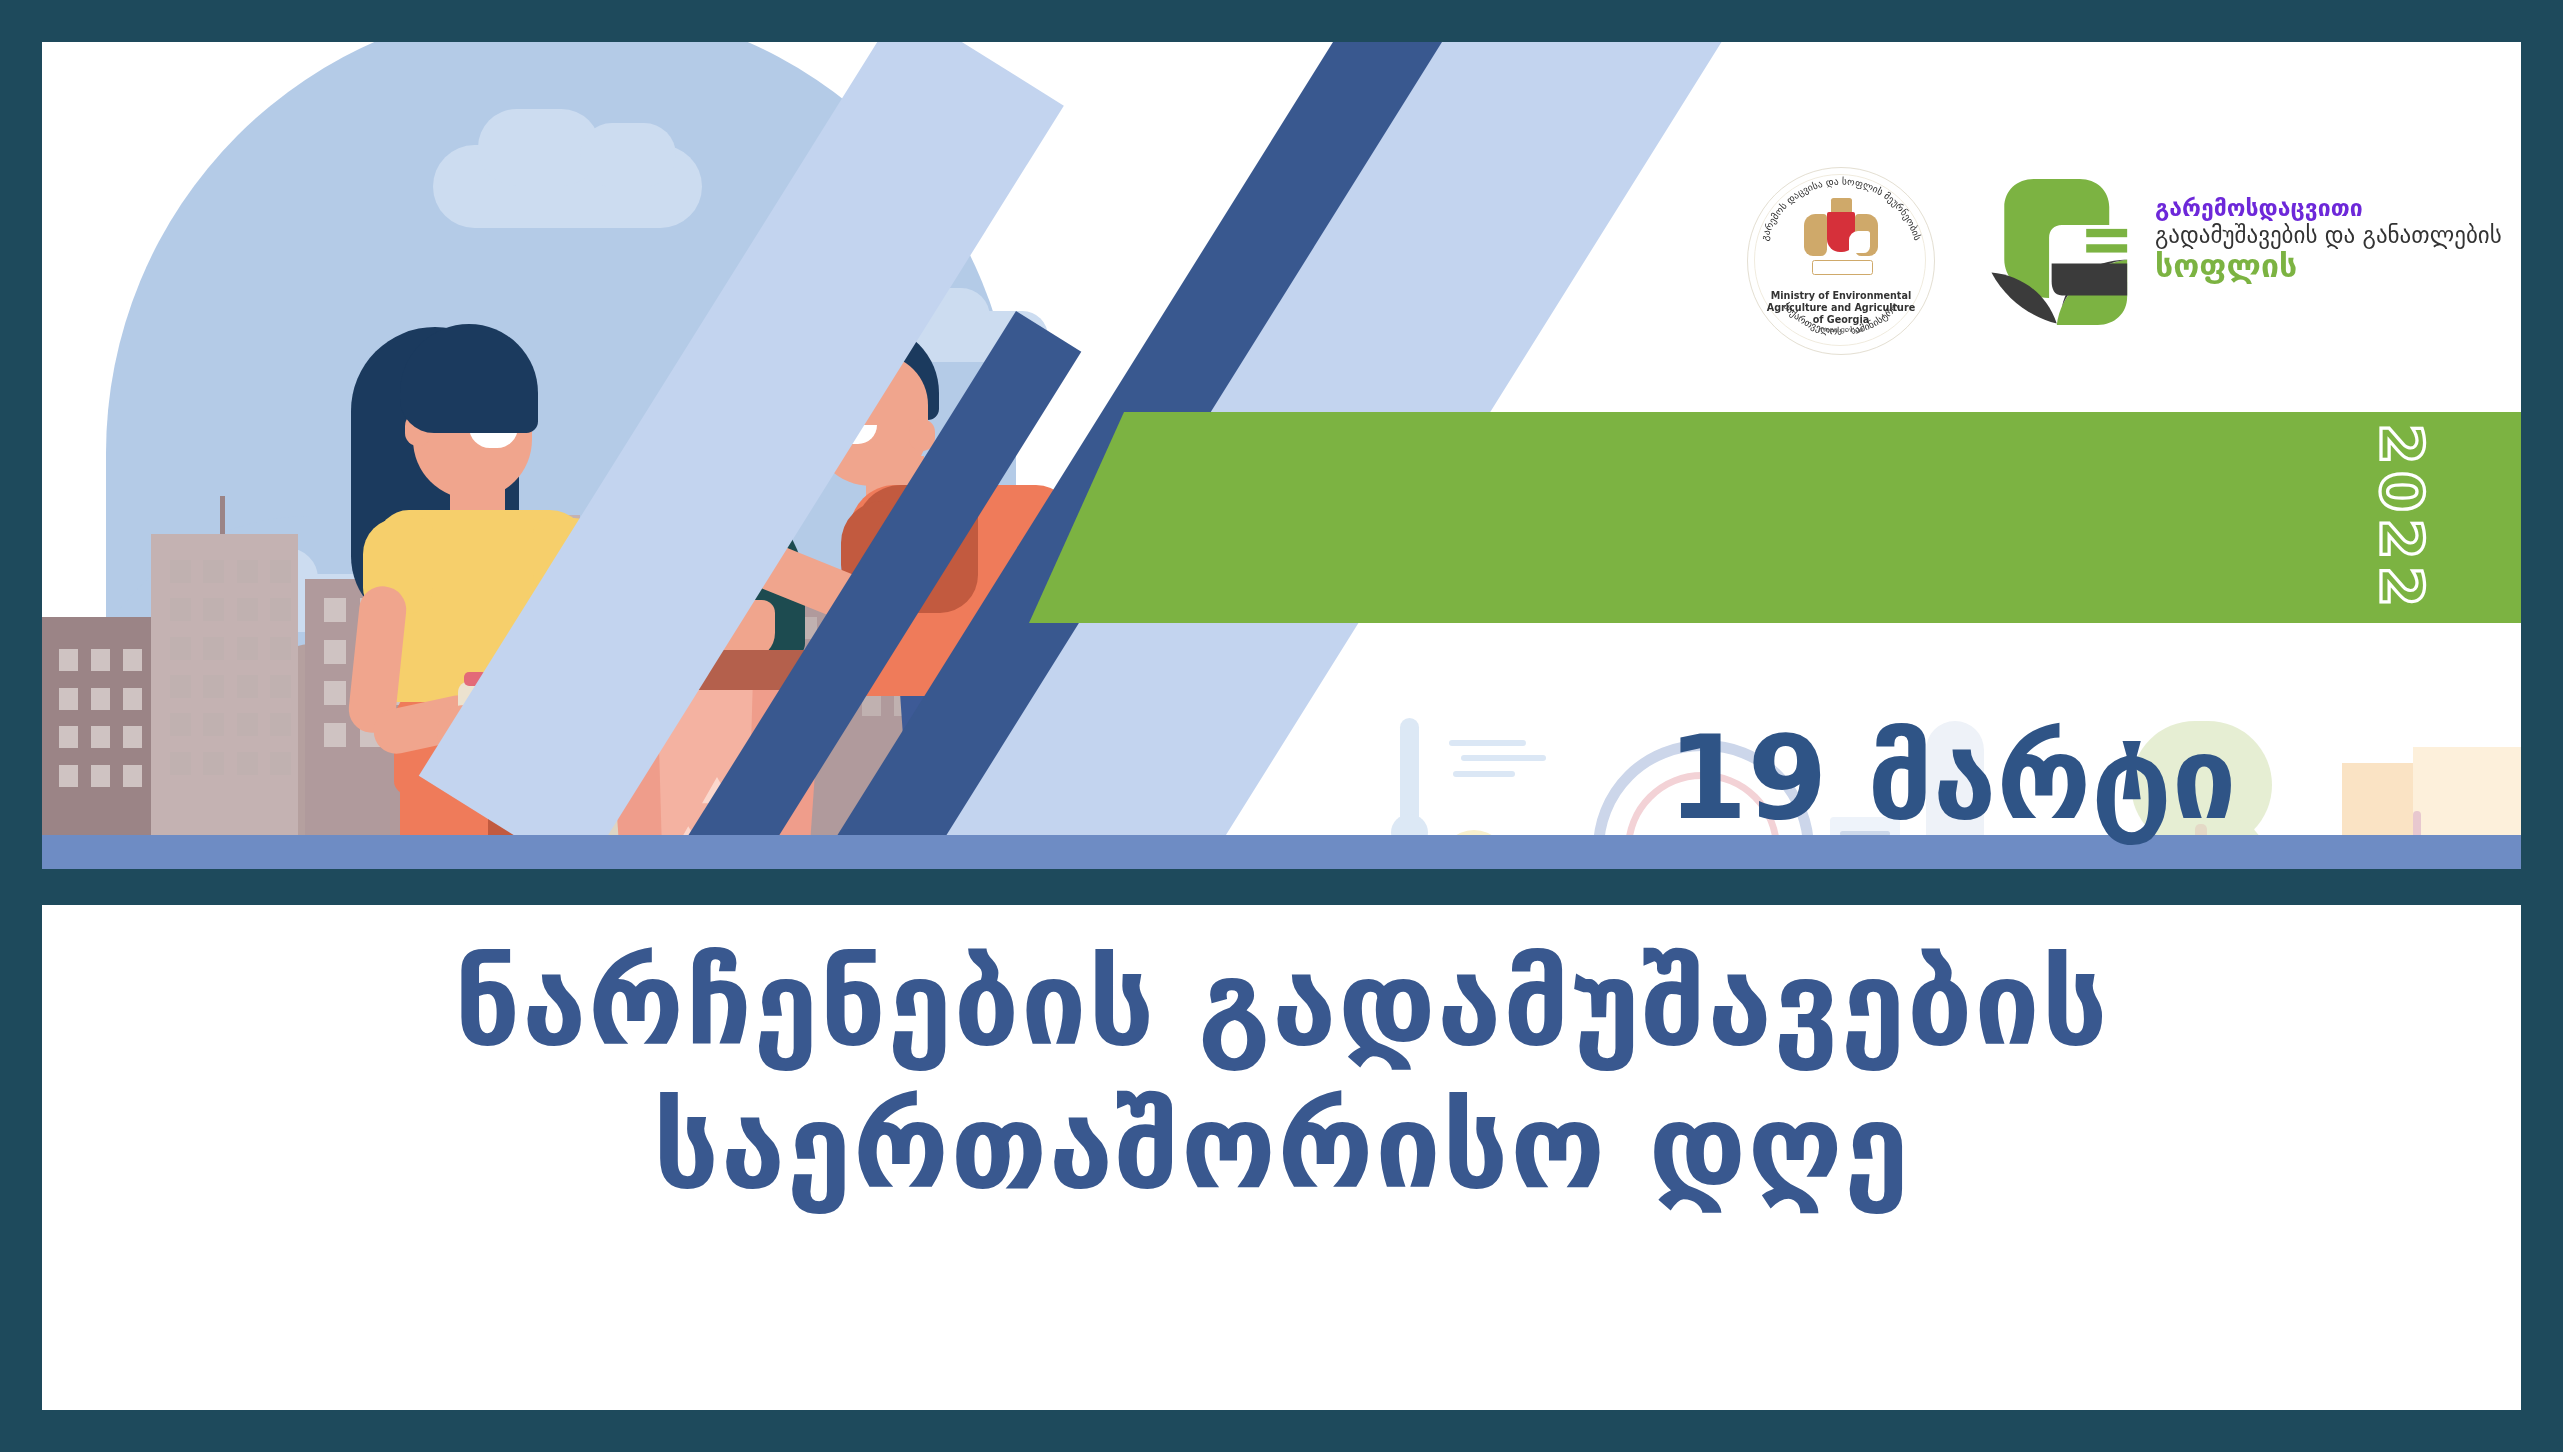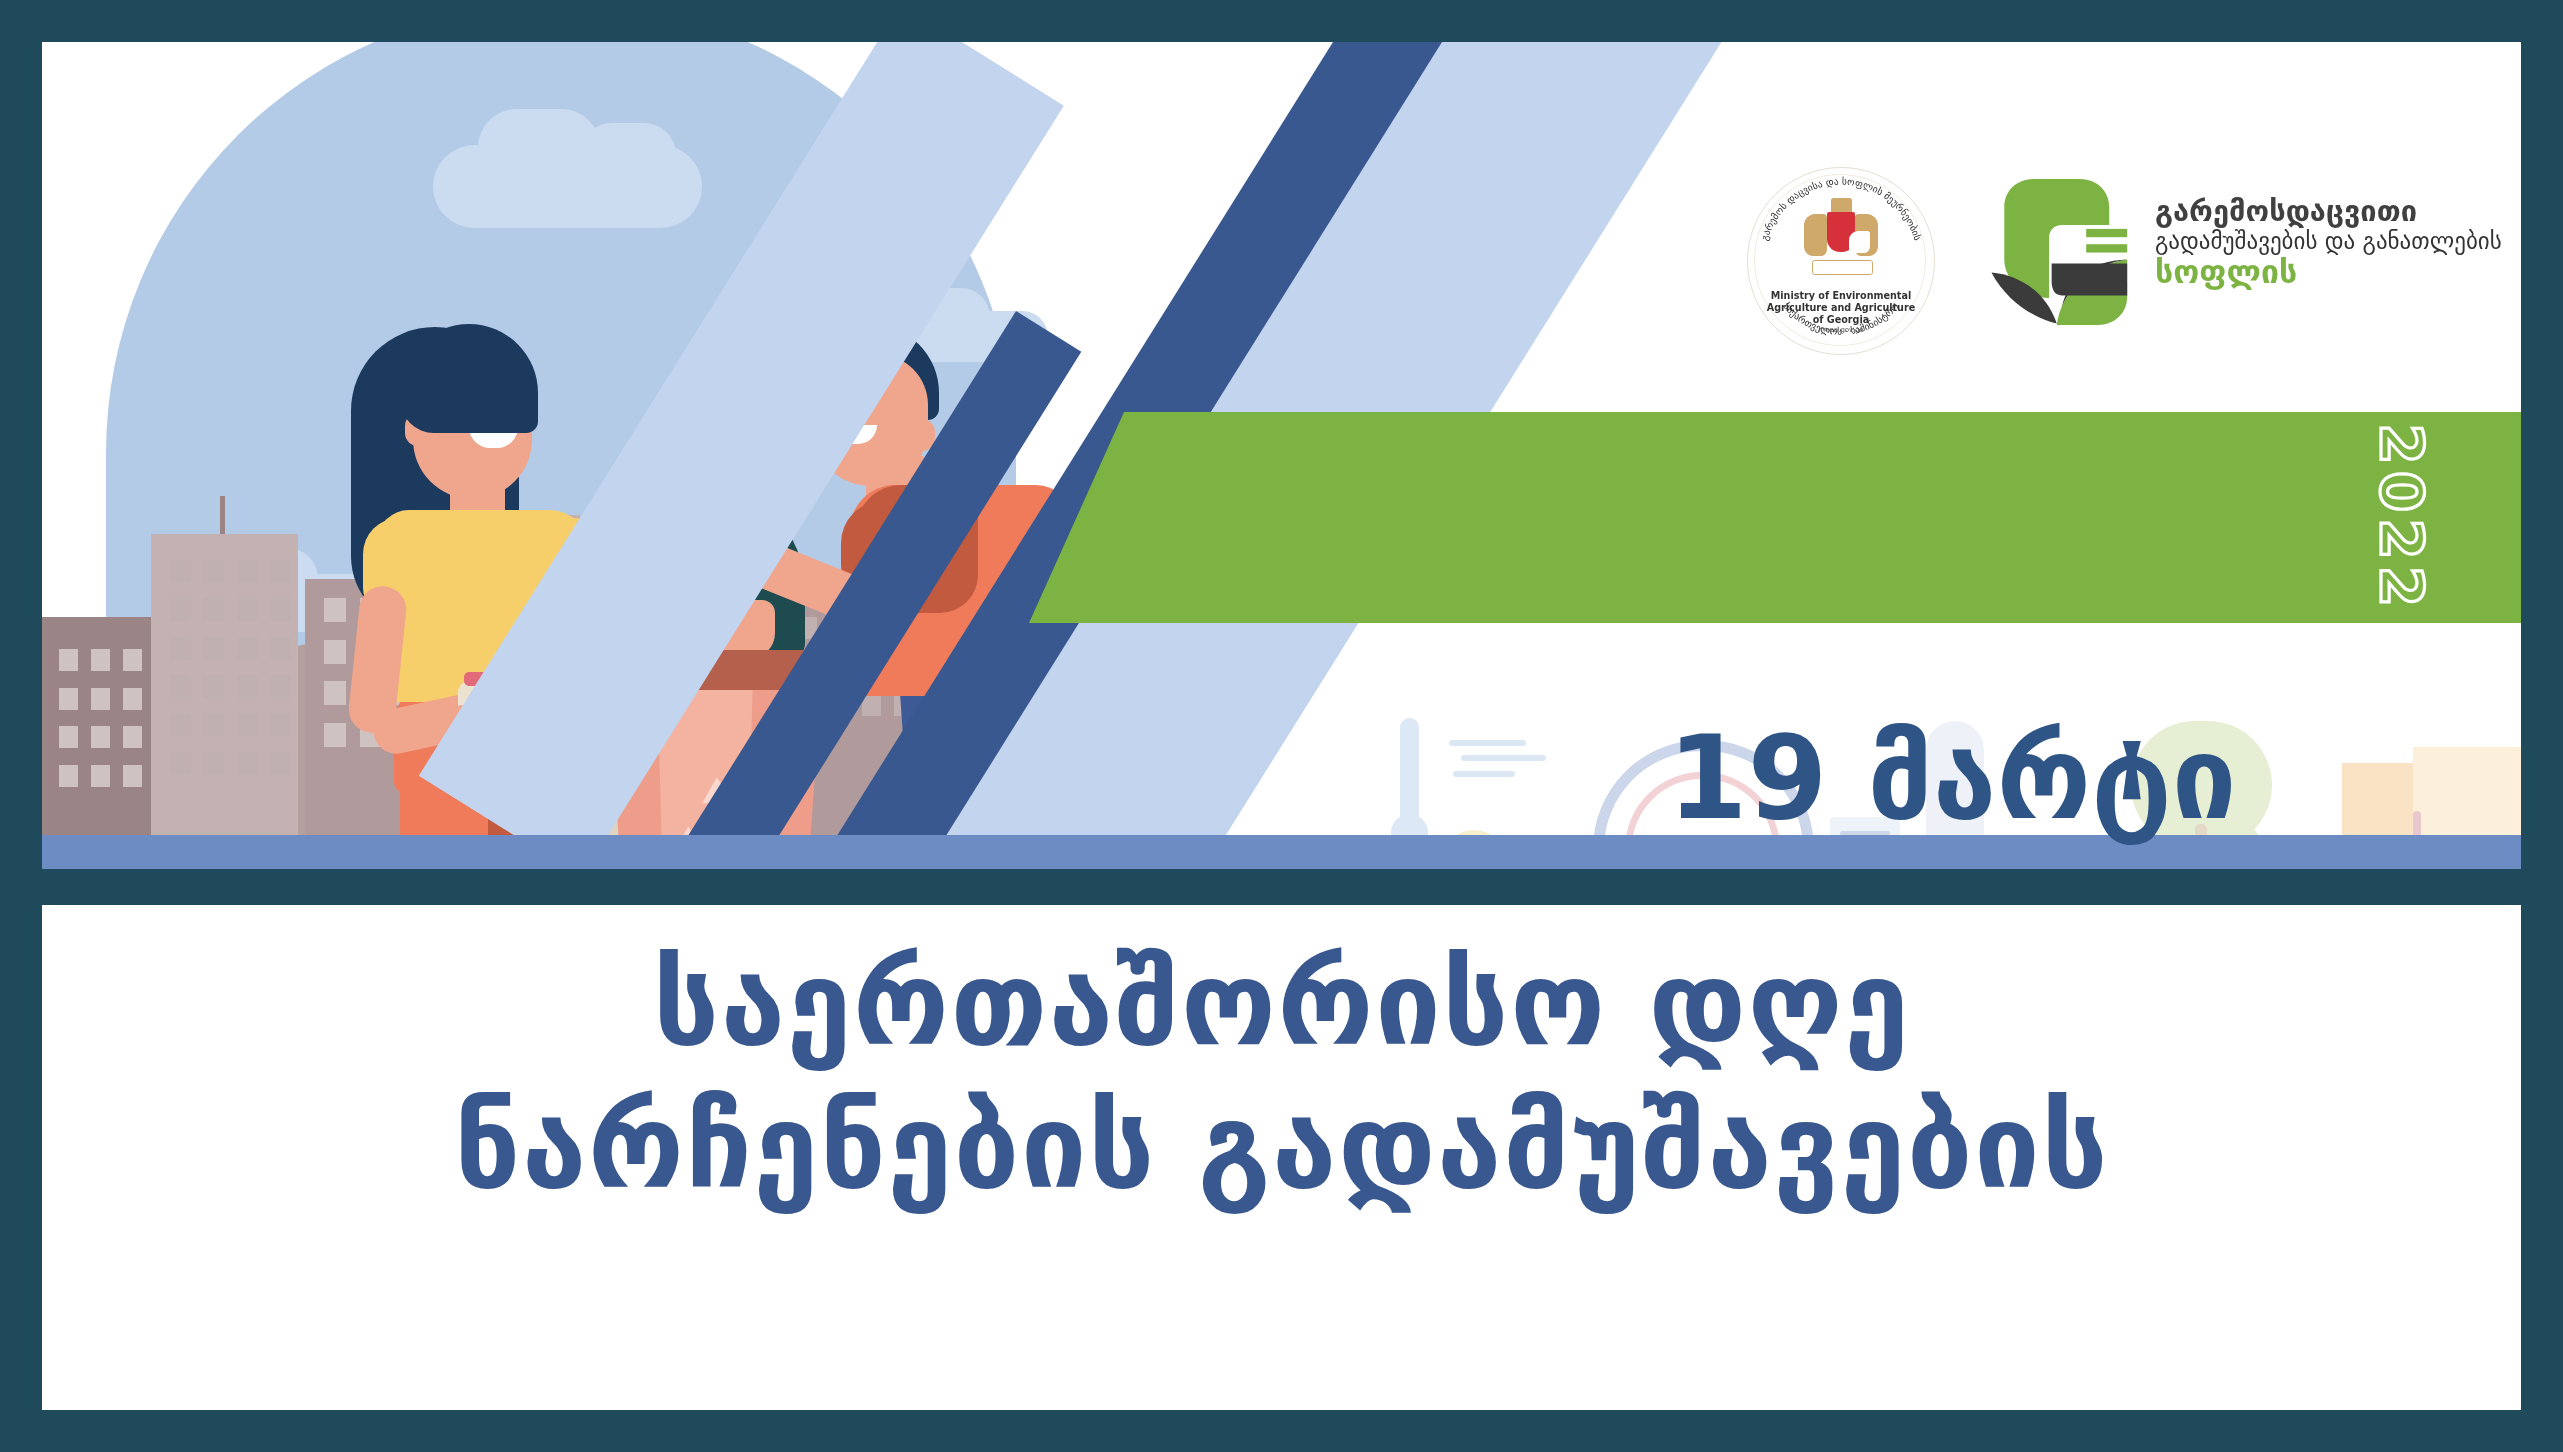--- a/index.html
+++ b/index.html
@@ -223,21 +223,21 @@
   .seal-crown{position:absolute;left:22px;top:-2.6px;width:20.5px;height:14px;background:#cfa96a;border-radius:2.6px 2.6px 0 0;}
   .seal-lionL{position:absolute;left:-5.1px;top:13px;width:23px;height:42px;background:#cfa96a;border-radius:11.5px 3.8px 6.4px 9px;}
   .seal-lionR{position:absolute;left:46px;top:13px;width:23px;height:42px;background:#cfa96a;border-radius:3.8px 11.5px 9px 6.4px;}
   .seal-banner{position:absolute;left:2.6px;top:59px;width:59px;height:13px;background:#ffffff;border:0.6px solid #cfa96a;border-radius:2.6px;}
   .seal-en{position:absolute;left:0;top:122px;width:186px;text-align:center;color:#333;font-size:9.6px;line-height:1.25;font-weight:bold;}
   .seal-url{position:absolute;left:0;top:158px;width:186px;text-align:center;color:#555;font-size:7px;}
 
   .eiec{position:absolute;left:256px;top:0px;width:500px;height:173px;}
   .eiec-mark{position:absolute;left:0;top:6.4px;width:154px;height:160px;}
   .eiec-text{position:absolute;left:165px;top:33px;width:346px;}
-  .eiec-l1{color:#404040;font-size:29px;font-weight:bold;line-height:1.02;white-space:nowrap;}
+  .eiec-l1{color:#6d28d9;font-size:23px;font-weight:bold;line-height:1.02;white-space:nowrap;}
   .eiec-l2{color:#333333;font-size:23px;line-height:1.1;white-space:nowrap;margin-top:2.6px;}
   .eiec-l3{color:#7cb342;font-size:32px;font-weight:bold;line-height:1.05;white-space:nowrap;margin-top:1.3px;}
 </style>
 </head>
 <body>
 
 <div id="poster">
   <div class="inner">
 
     <div class="top-panel">
@@ -489,19 +489,19 @@
         <span>2022</span>
       </div>
     </div>
 
     <div class="date-line">19 მარტი</div>
 
     <div class="divider-blue"></div>
     <div class="divider-teal"></div>
 
     <div class="headline">
+      <div class="ln">ნარჩენების გადამუშავების</div>
       <div class="ln">საერთაშორისო დღე</div>
-      <div class="ln">ნარჩენების გადამუშავების</div>
     </div>
 
   </div>
 </div>
 
 
 </body></html>

